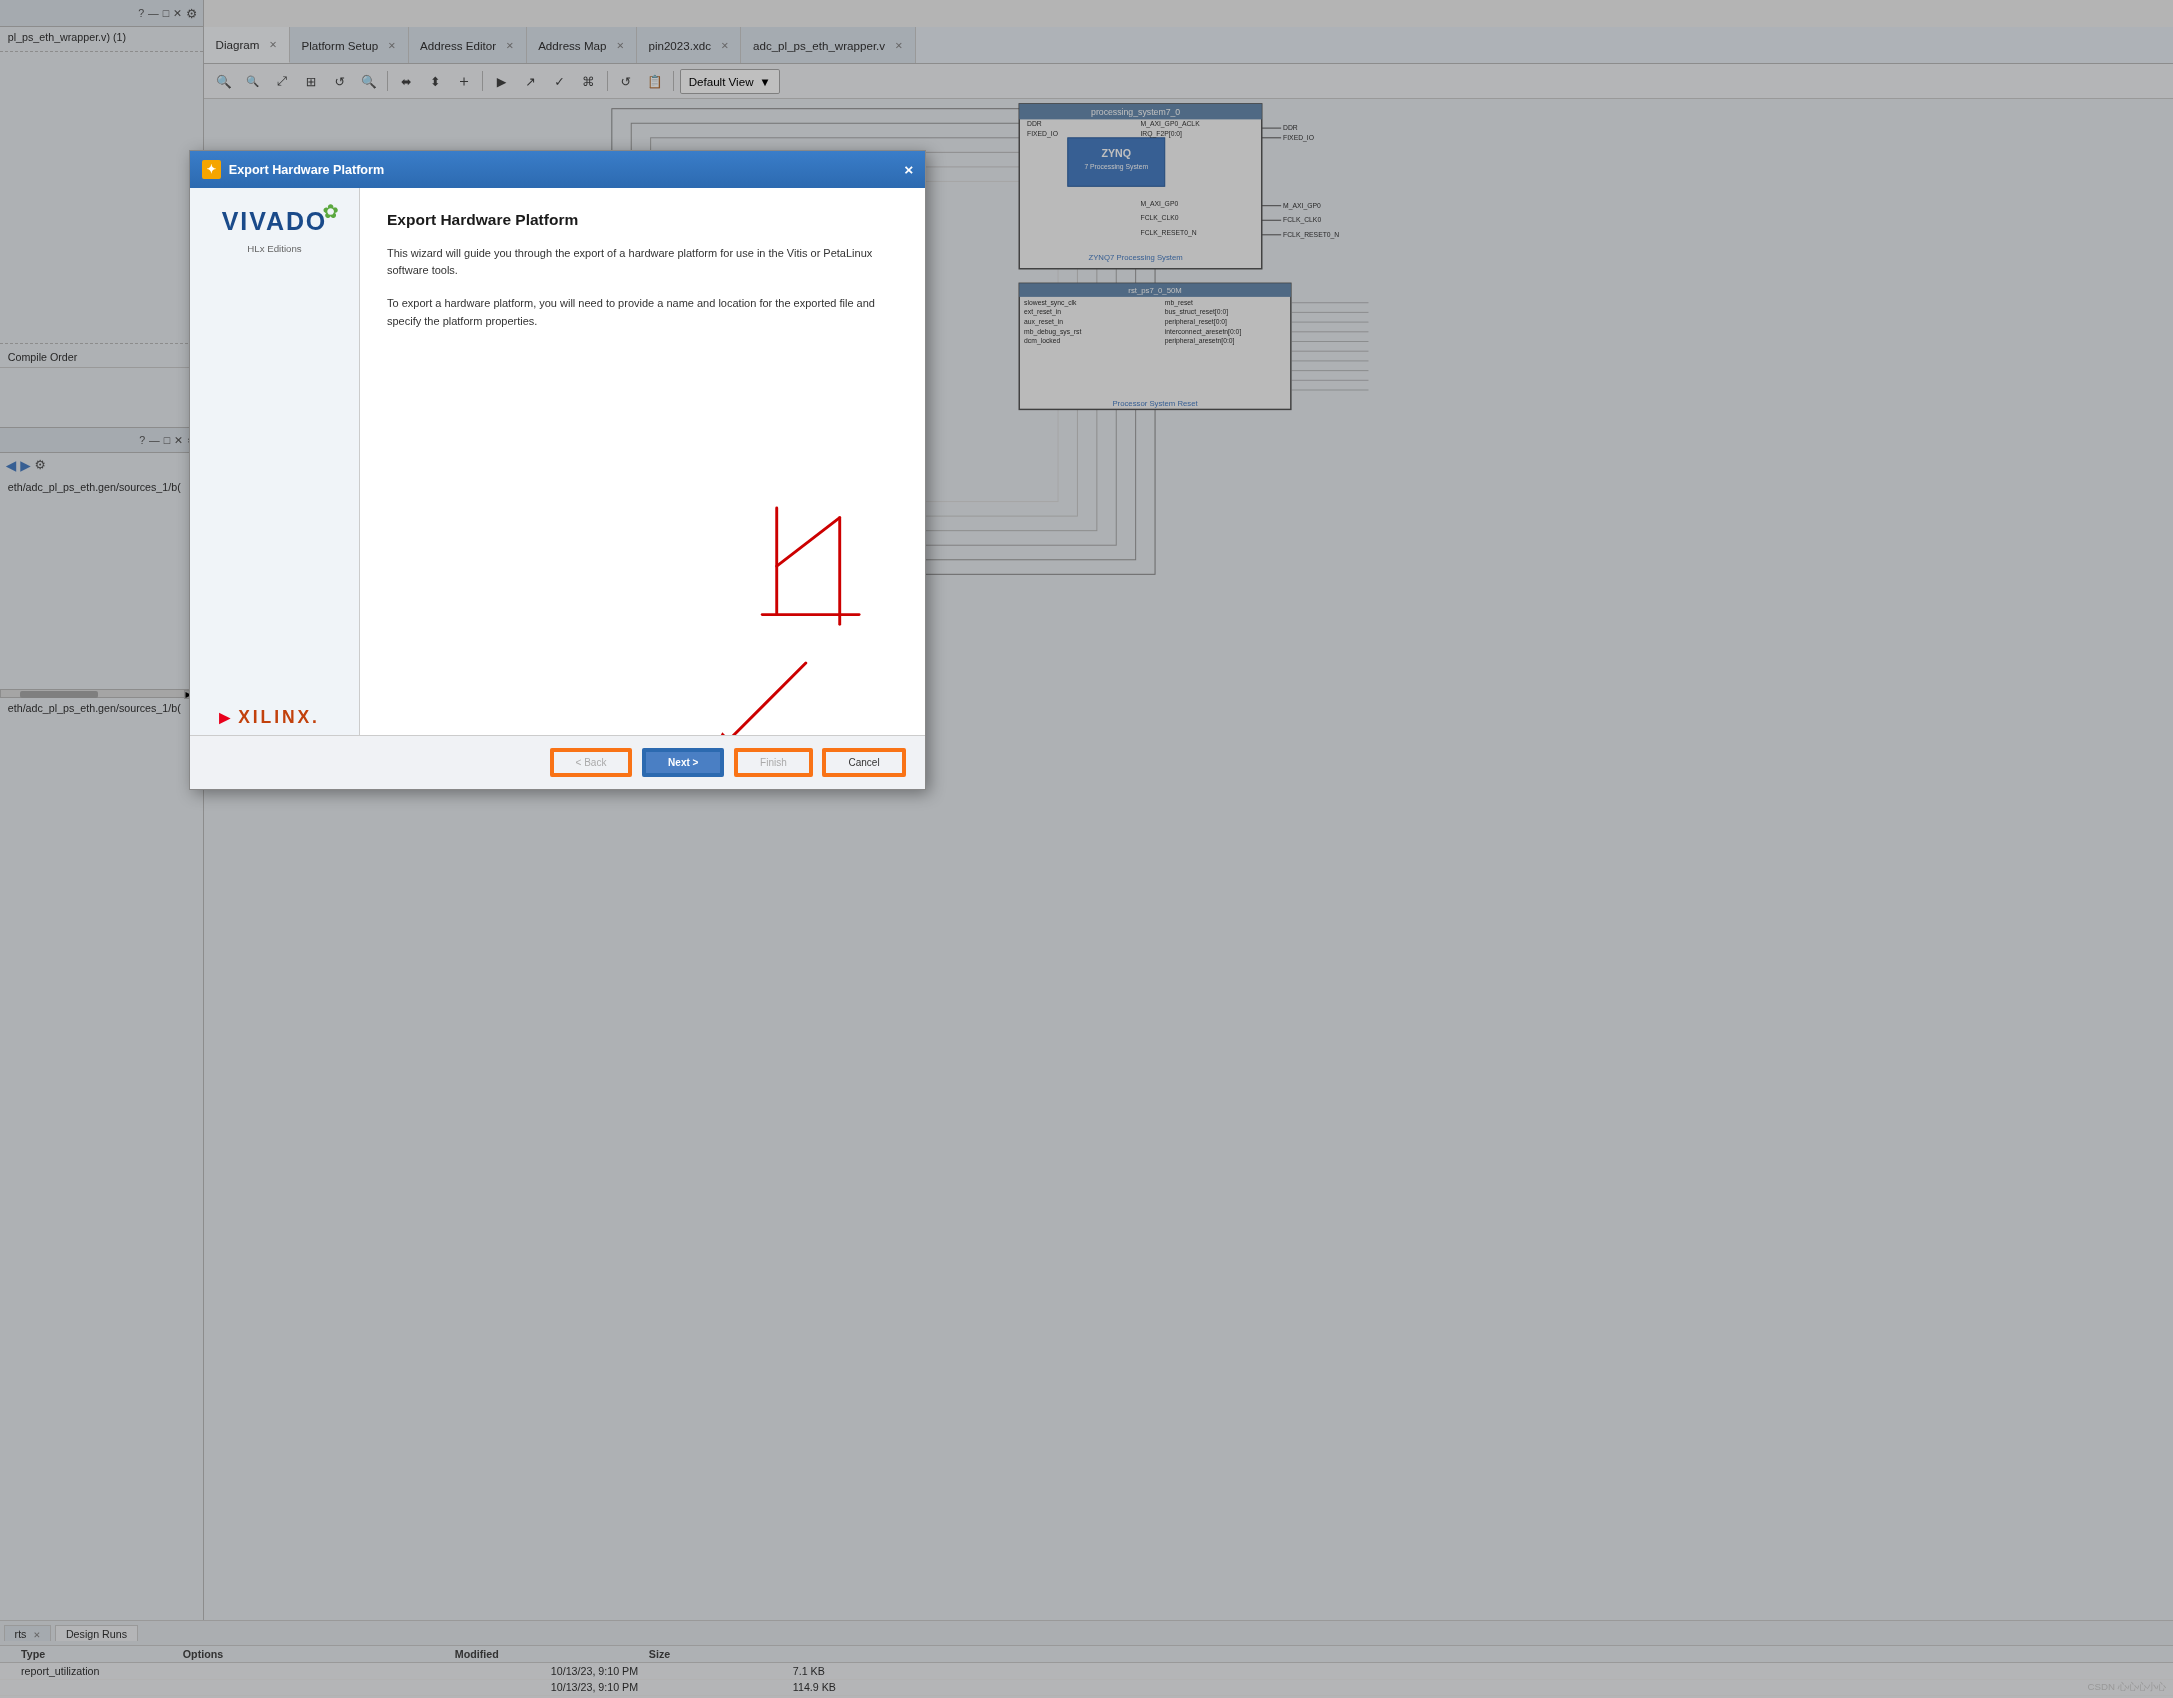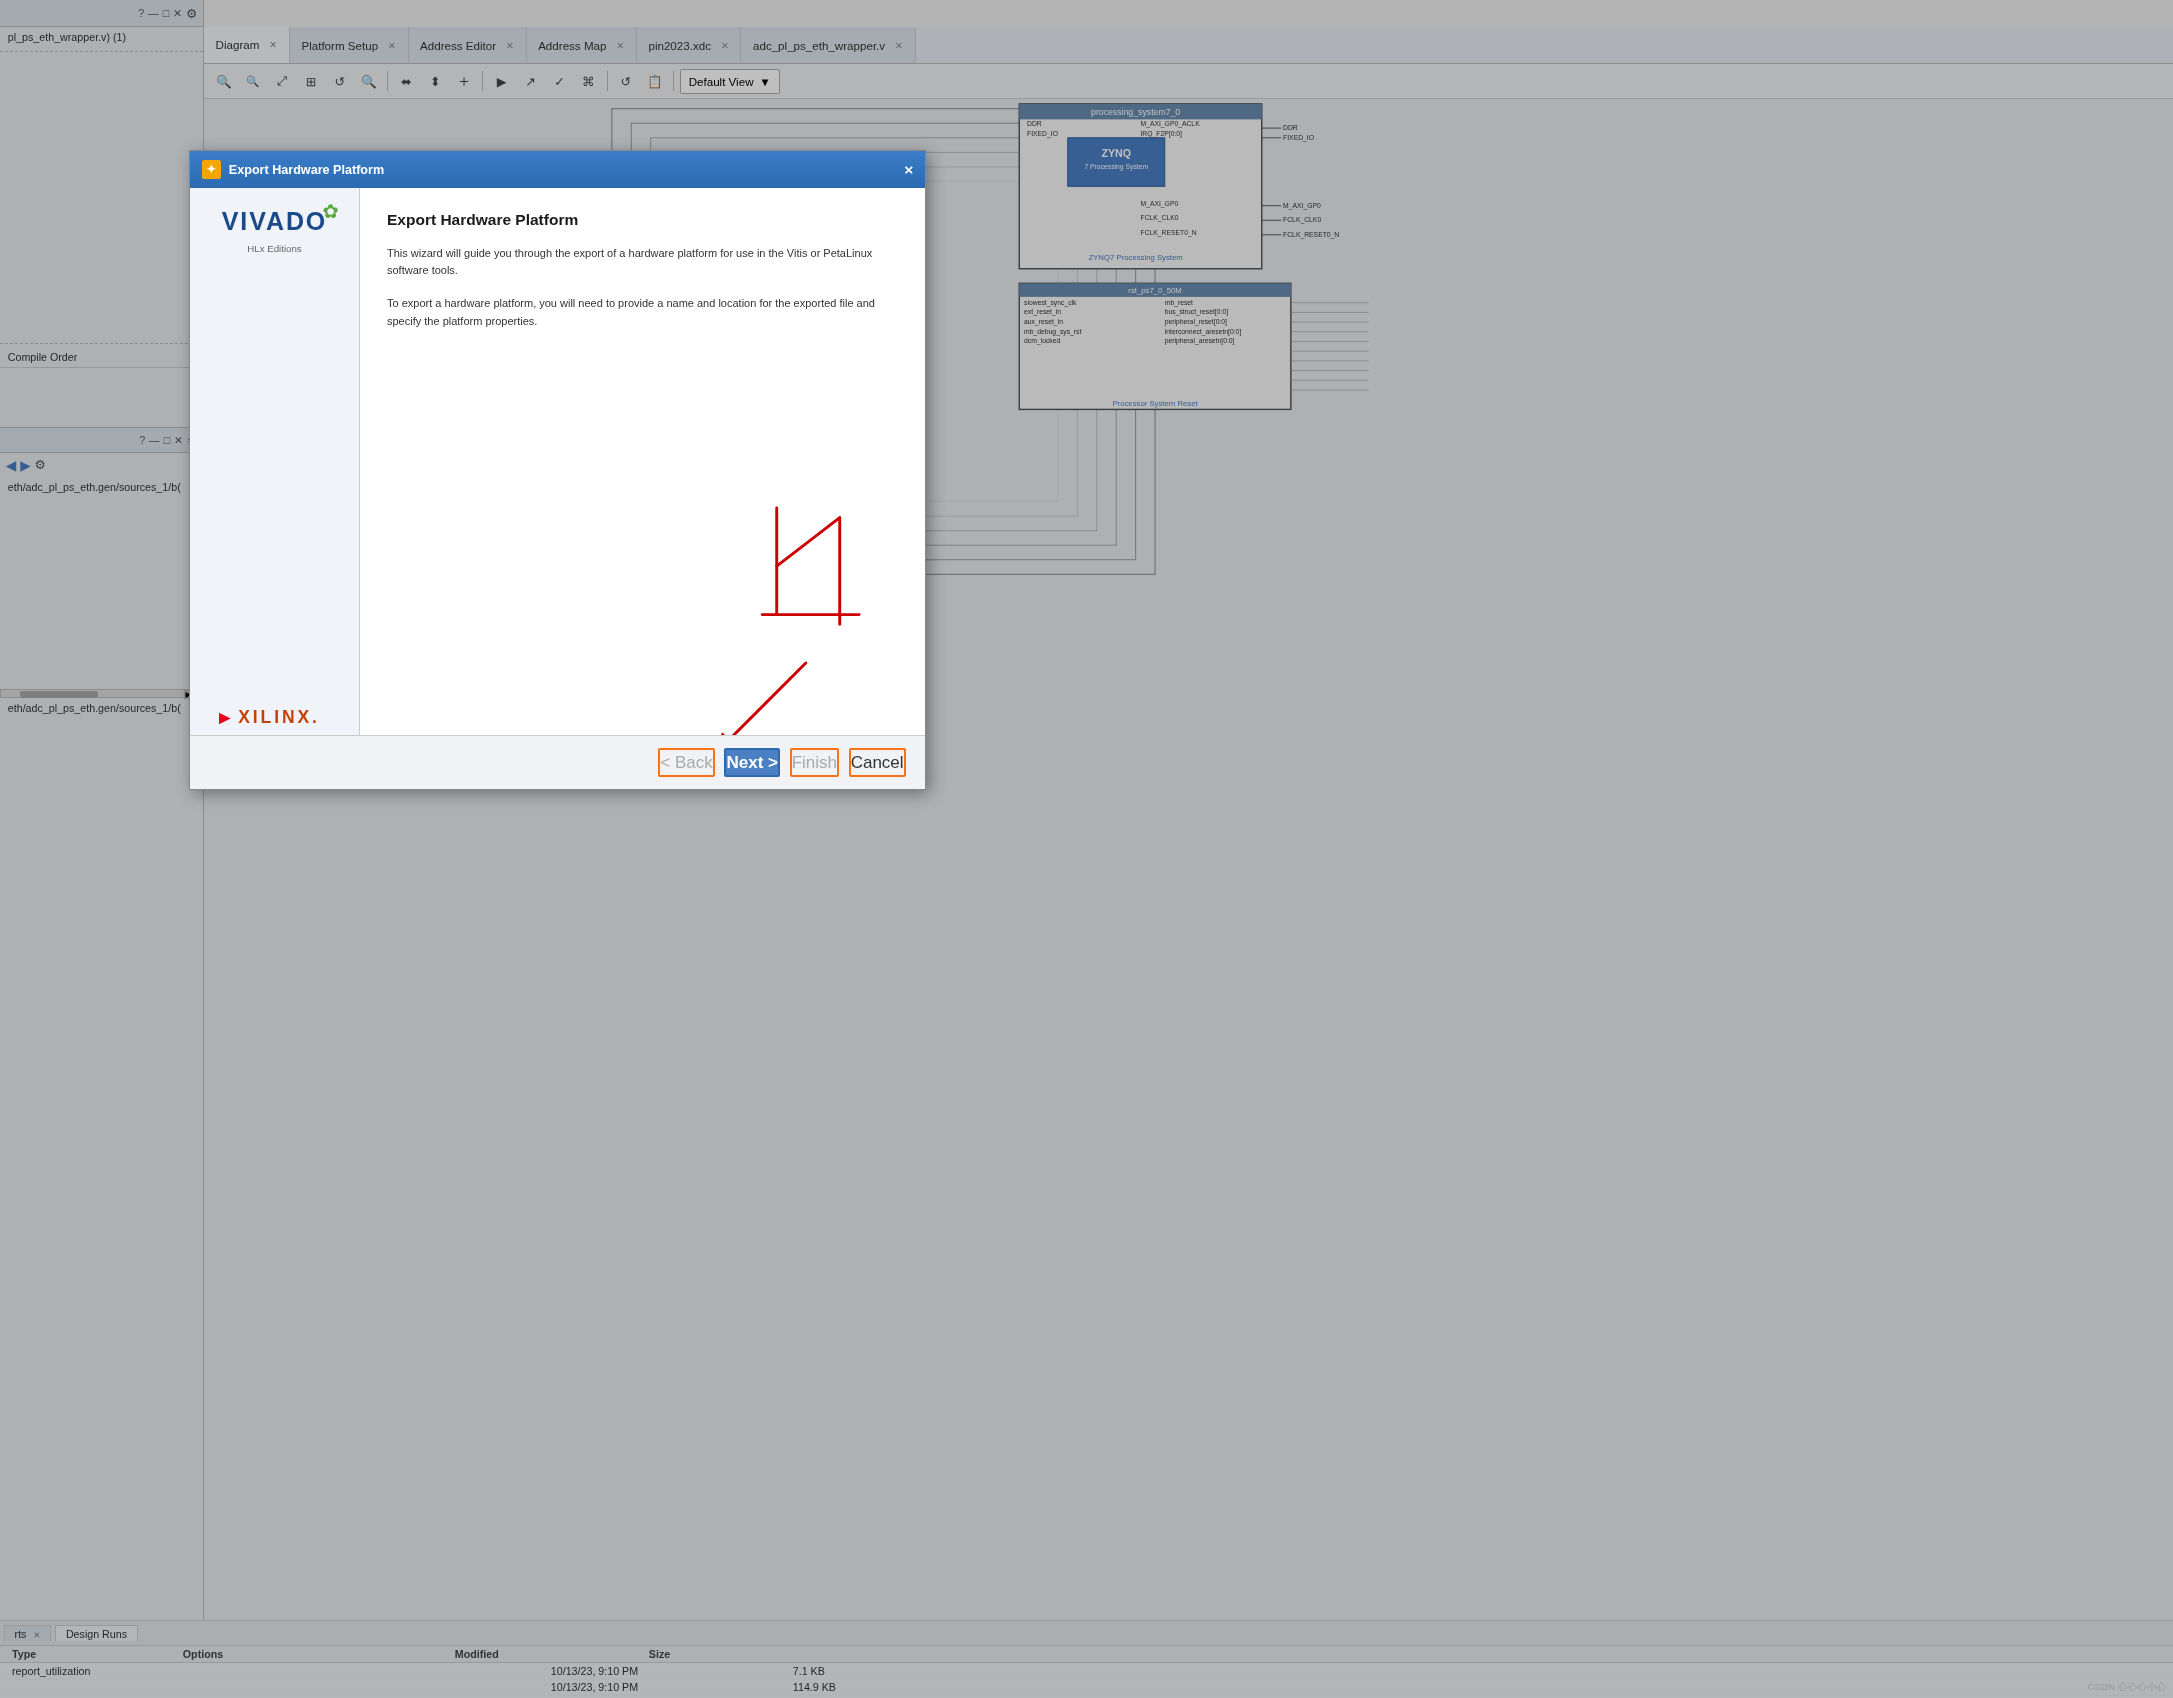--- a/index.html
+++ b/index.html
@@ -217,21 +217,21 @@
     }
     .bottom-table-header {
       display: flex;
       padding: 1.9px 0;
       background: #e8ecf0;
       border-bottom: 1px solid #ccc;
       font-size: 10.7px;
       font-weight: bold;
       color: #444;
     }
-    .col-type { width: 175px; padding-left: 12px; }
+    .col-type { width: 175px; padding-left: 21px; }
     .col-options { width: 272px; padding-left: 7.8px; }
     .col-modified { width: 194px; padding-left: 7.8px; }
     .col-size { width: 116px; padding-left: 7.8px; }
     .bottom-table-row {
       display: flex;
       padding: 1.9px 0;
       font-size: 10.7px;
       color: #333;
       border-bottom: 1px solid #eee;
       gap: 48px;
@@ -339,25 +339,25 @@
       border-top: 1px solid #ccc;
       display: flex;
       align-items: center;
       justify-content: flex-end;
       padding: 0 19.4px;
       gap: 9.7px;
       flex-shrink: 0;
     }
     .btn {
       height: 29px;
-      padding: 0 0;
-      font-size: 17px;
+      padding: 0 22px;
+      font-size: 10px;
       cursor: pointer;
       border-radius: 1.9px;
-      border: 2px solid #f97316;
+      border: 4px solid #f97316;
       background: #f0f2f5;
       color: #333;
     }
     .btn-primary {
       background: #4a7fc4;
       color: white;
       border-color: #2c6ab0;
       font-weight: bold;
     }
     .btn-disabled {

